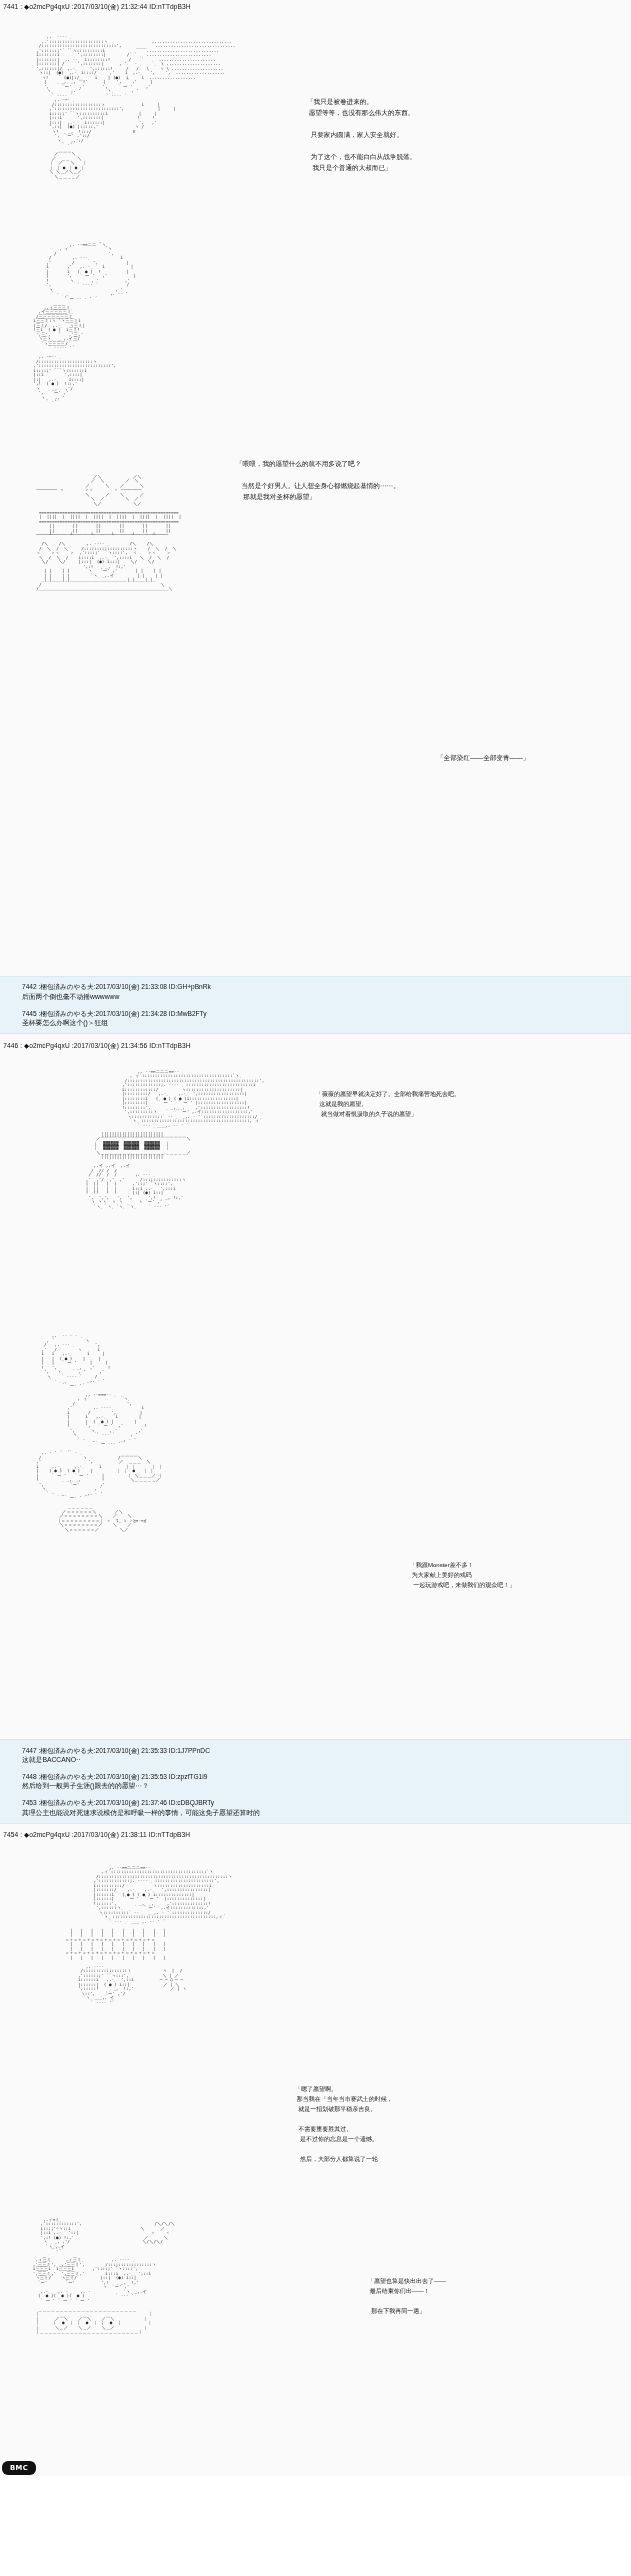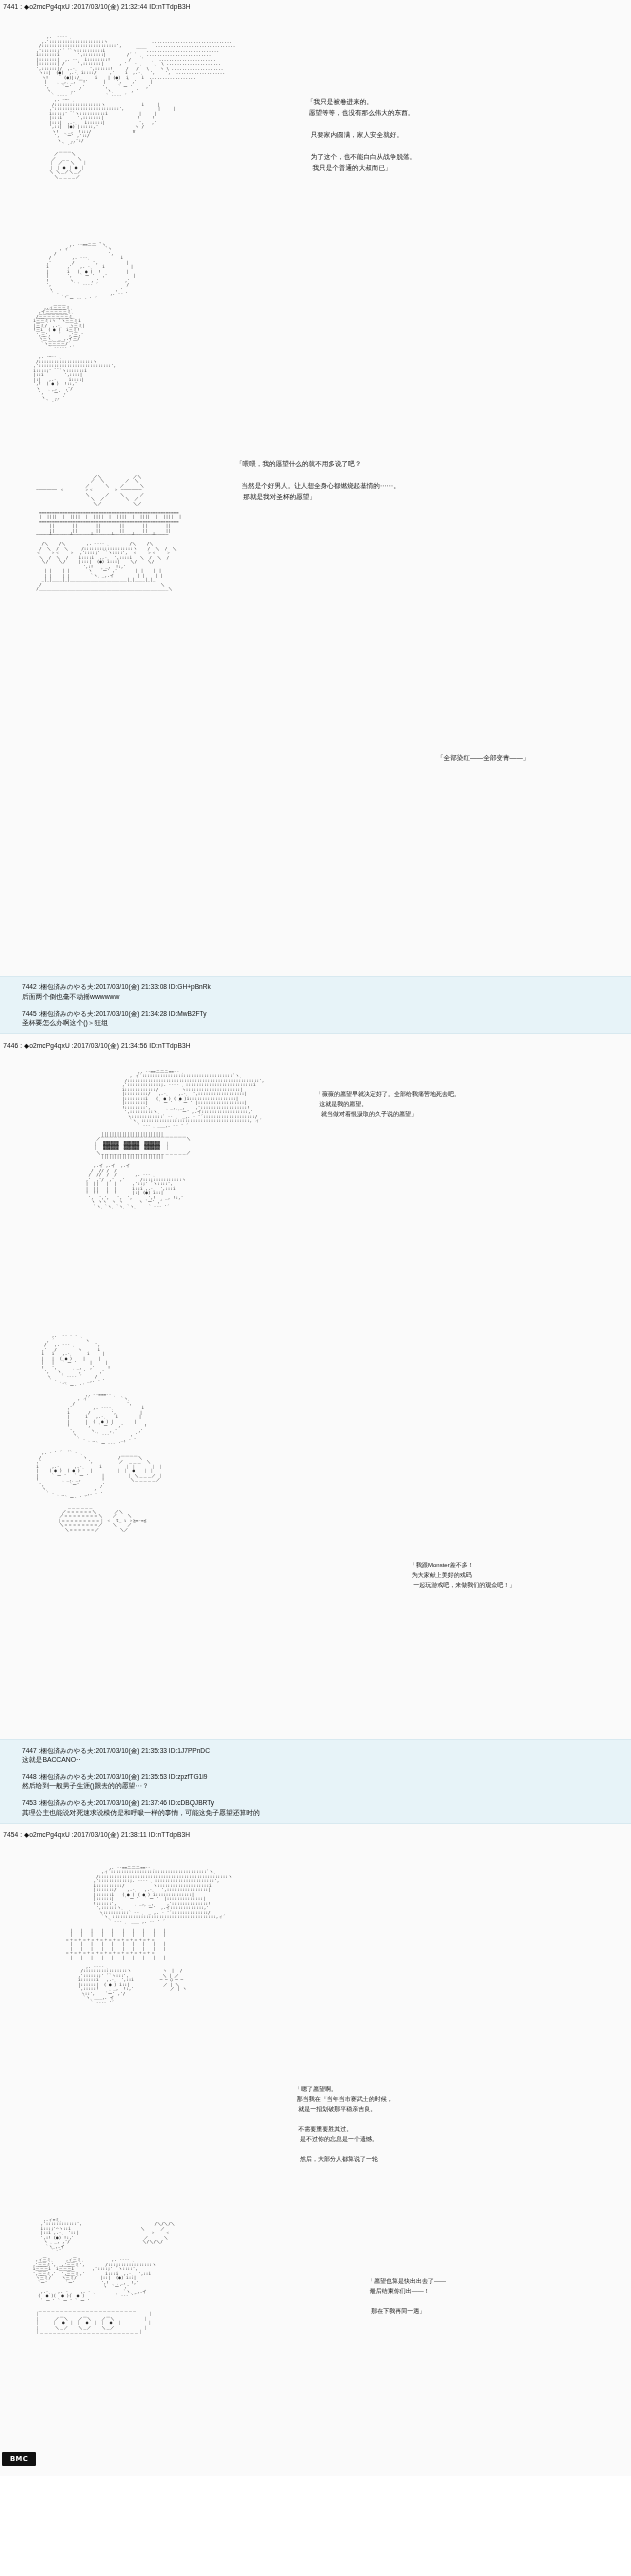--- a/index.html
+++ b/index.html
@@ -69,32 +69,32 @@
   .reply-body {
     font-size: 6.8px;
     line-height: 10px;
     color: #101010;
     white-space: pre-wrap;
   }
 
   
   .watermark {
     position: absolute;
-    left: 2.1px; bottom: 10px;
+    left: 2.1px; bottom: 1px;
     width: 34px; height: 13.7px;
     background: #111;
     color: #fff;
     font-family: "DejaVu Sans", sans-serif;
     font-size: 6.8px;
     font-weight: bold;
     letter-spacing: 0.5px;
     display: flex;
     align-items: center;
     justify-content: center;
-    border-radius: 1px;
+    border-radius: 6px;
   }
   .sect { position: relative; }
 </style>
 </head>
 <body>
 
 <div class="page">
 
   <div class="sect" style="height:976px;">
     <div class="post-header">7441 : ◆o2mcPg4qxU :2017/03/10(金) 21:32:44 ID:nTTdpB3H</div>

